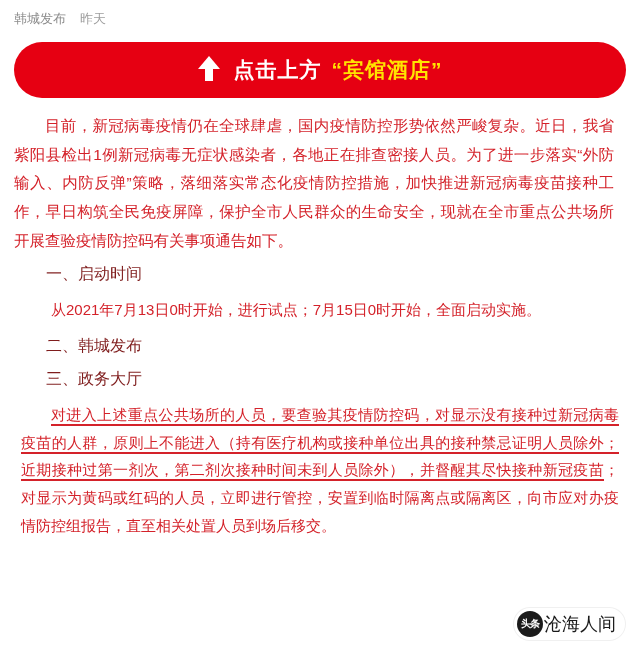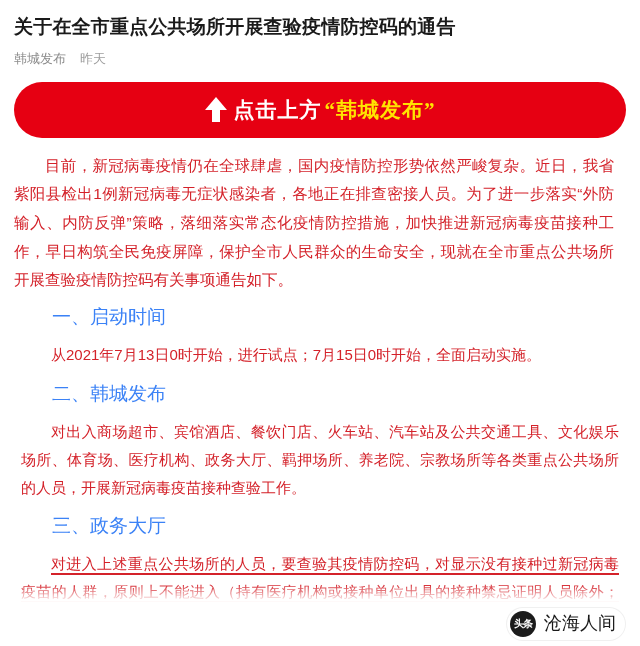--- a/index.html
+++ b/index.html
@@ -50,27 +50,25 @@
     background: #e60012;
     border-radius: 28px;
     height: 56px;
     display: flex;
     align-items: center;
     justify-content: center;
     margin: 2px 0 14px 0;
   }
   .banner-inner {
     display: flex;
-    align-items: center;
-    gap: 3px;
+    gap: 10px;
     color: #ffffff;
     font-size: 21px;
     font-weight: 700;
     letter-spacing: 1px;
-    font-family: Liberation Serif, serif;
   }
   .arrow-up {
     display: inline-block;
     width: 22px;
     height: 26px;
     position: relative;
     margin-right: 4px;
   }
   .arrow-up::before {
     content: "";
@@ -97,22 +95,22 @@
     text-align: justify;
     font-family: "Liberation Sans", sans-serif;
   }
   .para {
     margin: 0 12px 2px 0;
     text-indent: 2em;
   }
   .section-head {
     margin: 4px 0 0 0;
     text-indent: 2em;
-    color: #3b82f6;
-    font-size: 19px;
+    color: #7f1d1d;
+    font-size: 16px;
     line-height: 1.85;
   }
   .para-plain {
     margin: 7px;
     text-indent: 2em;
     color: #d4222a;
     font-size: 15px;
     line-height: 1.85;
     text-align: justify;
   }
@@ -131,21 +129,22 @@
     height: 44px;
     background: #ffffff;
     display: flex;
     align-items: center;
     justify-content: flex-end;
     padding-right: 14px;
     box-sizing: border-box;
   }
   .account-chip {
     display: flex;
-    gap: 8px;
+    align-items: center;
+    gap: 1px;
     background: #ffffff;
     border-radius: 20px;
     padding: 4px 10px 4px 4px;
     box-shadow: 0 0 0 1px #f0f0f0 inset;
   }
   .avatar {
     width: 26px;
     height: 26px;
     border-radius: 50%;
     background: #1b1b1b;
@@ -170,46 +169,44 @@
     height: 18px;
     background: linear-gradient(to bottom, rgba(255,255,255,0), #ffffff);
     pointer-events: none;
   }
 </style>
 </head>
 <body>
 
 <div class="page">
 
-  <div class="article-title">关于在全市重点公共场所开展查验疫情防控码的通告</div>
 
   <div class="meta-row">
     <span class="meta-source">韩城发布</span>
     <span class="meta-time">昨天</span>
   </div>
 
   <div class="content-wrap">
 
     <div class="banner">
       <div class="banner-inner">
         <span class="arrow-up"></span>
         <span>点击上方</span>
-        <span class="quoted">“韩城发布”</span>
+        <span class="quoted">“宾馆酒店”</span>
       </div>
     </div>
 
     <div class="body-text">
 
       <p class="para">目前，新冠病毒疫情仍在全球肆虐，国内疫情防控形势依然严峻复杂。近日，我省紫阳县检出1例新冠病毒无症状感染者，各地正在排查密接人员。为了进一步落实“外防输入、内防反弹”策略，落细落实常态化疫情防控措施，加快推进新冠病毒疫苗接种工作，早日构筑全民免疫屏障，保护全市人民群众的生命安全，现就在全市重点公共场所开展查验疫情防控码有关事项通告如下。</p>
 
       <p class="section-head">一、启动时间</p>
       <p class="para-plain">从2021年7月13日0时开始，进行试点；7月15日0时开始，全面启动实施。</p>
 
       <p class="section-head">二、韩城发布</p>
-      <p class="para-plain">对出入商场超市、宾馆酒店、餐饮门店、火车站、汽车站及公共交通工具、文化娱乐场所、体育场、医疗机构、政务大厅、羁押场所、养老院、宗教场所等各类重点公共场所的人员，开展新冠病毒疫苗接种查验工作。</p>
 
       <p class="section-head">三、政务大厅</p>
       <p class="para-plain underline-block"><span class="u">对进入上述重点公共场所的人员，要查验其疫情防控码，对显示没有接种过新冠病毒疫苗的人群，原则上不能进入（持有医疗机构或接种单位出具的接种禁忌证明人员除外；近期接种过第一剂次，第二剂次接种时间未到人员除外），并督醒其尽快接种新冠疫苗</span><span>；对显示为黄码或红码的人员，立即进行管控，安置到临时隔离点或隔离区，向市应对办疫情防控组报告，直至相关处置人员到场后移交。</span></p>
 
     </div>
   </div>
 
   <div class="fade-bottom"></div>
 
   <div class="footer-bar">

